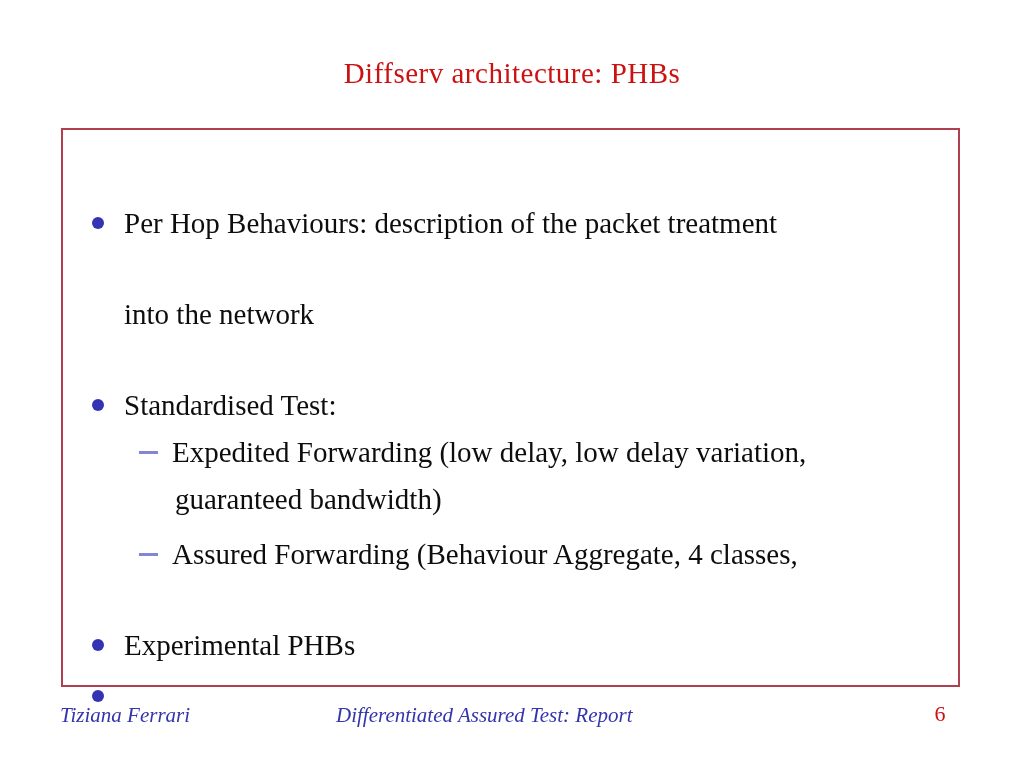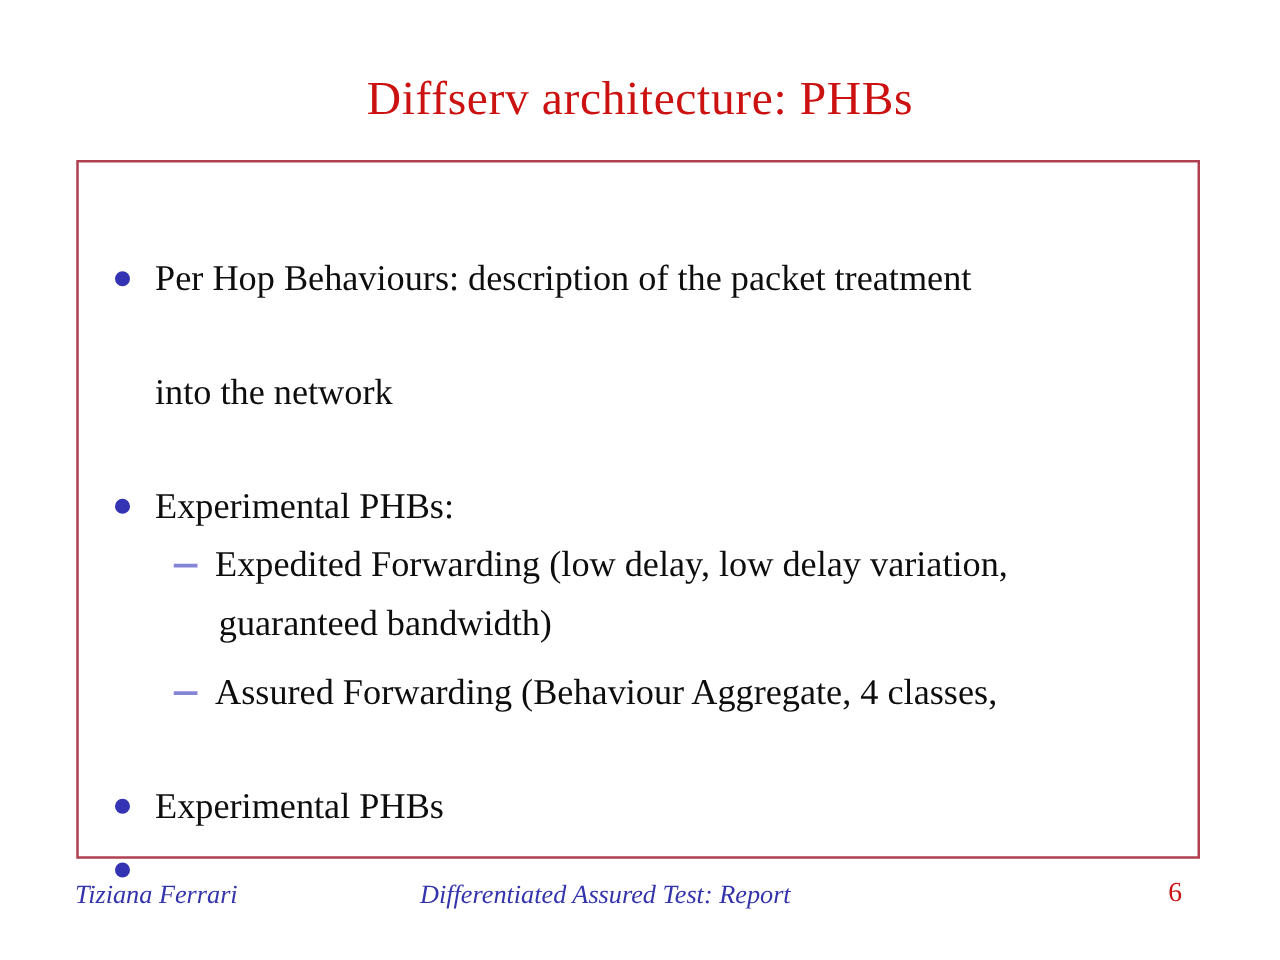--- a/index.html
+++ b/index.html
@@ -15,21 +15,21 @@
     position:relative;
     width:1024px;height:768px;
     background:#ffffff;
     overflow:hidden;
     font-family:"Liberation Serif", serif;
   }
   .title{
     position:absolute;
     top:57px;left:0;width:100%;
     text-align:center;
-    font-size:38px;
+    font-size:29px;
     font-weight:400;
     color:var(--red);
     letter-spacing:0.5px;
   }
   .content-box{
     position:absolute;
     left:61px;top:128px;
     width:899px;height:559px;
     border:2px solid var(--border-red);
     box-sizing:border-box;
@@ -97,21 +97,21 @@
     <div class="content">
 
       <div class="item">
         <span class="marker dot"></span>
         <div class="ln l1">Per Hop Behaviours: description of the packet treatment</div>
         <div class="ln l1">into the network</div>
       </div>
 
       <div class="item gap-s">
         <span class="marker dot"></span>
-        <div class="ln l1">Experimental PHBs:</div>
+        <div class="ln l1">Standardised Test:</div>
       </div>
 
       <div class="item">
         <span class="marker dash"></span>
         <div class="ln l2first">Expedited Forwarding (low delay, low delay variation,</div>
         <div class="ln l2cont">guaranteed bandwidth)</div>
       </div>
 
       <div class="item gap-l">
         <span class="marker dash"></span>

